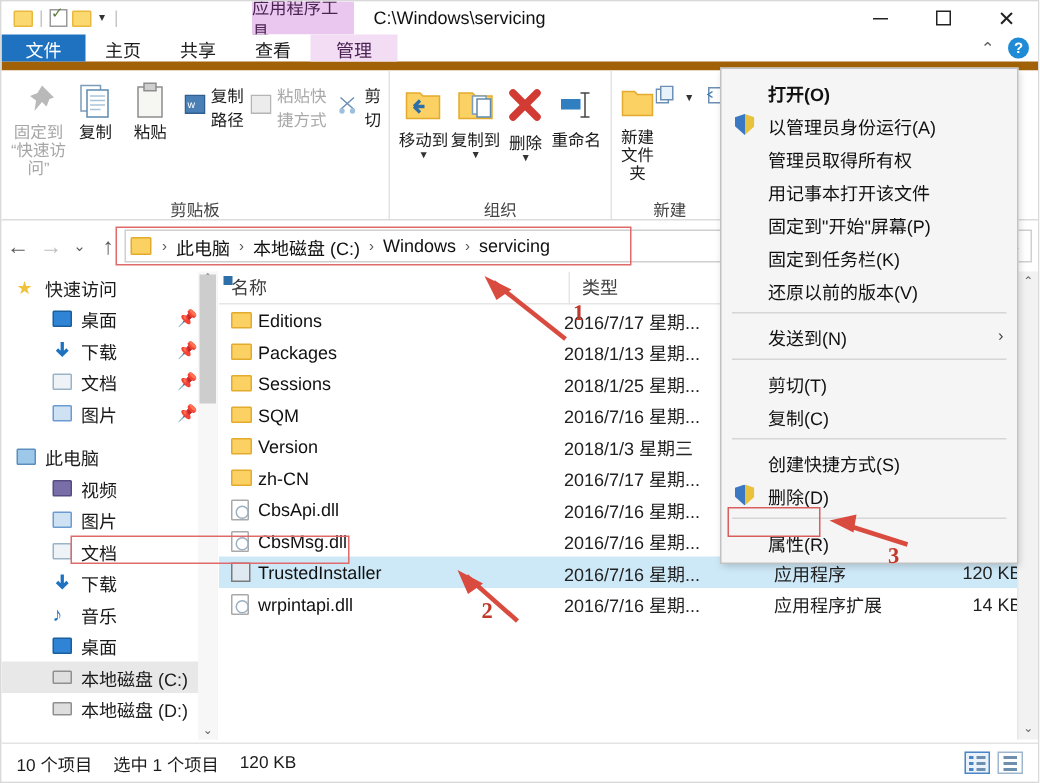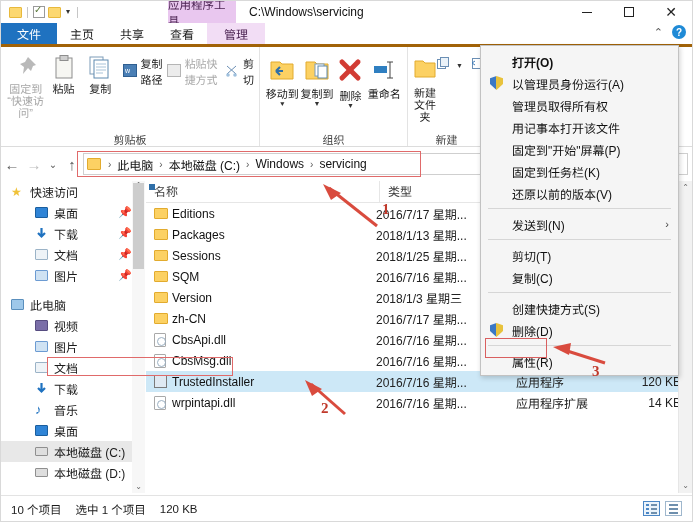--- a/index.html
+++ b/index.html
@@ -57,21 +57,21 @@
     font-size: 12px; color: #222; background: transparent;
   }
   .wbtn.close { font-size: 14px; }
   .glyph-min { display:block; width: 10px; height: 1px; background:#222; }
   .glyph-max { display:block; width: 10px; height: 10px; border:1px solid #222; }
 
   
   .tabstrip {
     position: absolute; left: 0; top: 22px; width: 691px; height: 24px;
     background: #ffffff; display: flex; align-items: stretch;
-    border-bottom: 3px solid #a16207;
+    border-bottom: 6px solid #a16207;
   }
   .tab {
     display: flex; align-items: center; justify-content: center;
     padding: 0 13px; font-size: 12px; color: #1b1b1b; cursor: default;
   }
   .tab.file { background: #1f72c0; color: #fff; font-weight: normal; padding: 0 16px; }
   .tab.ctx { background: #f2ddf5; color: #4b2352; padding: 0 17px; }
   .tab-help {
     position: absolute; right: 6px; top: 2px; display: flex; align-items: center; gap: 9px;
   }
@@ -321,44 +321,44 @@
       <div class="gitems">
         <div class="bigbtn disabled" style="width:58px;">
           <span class="ico ico-pin-big">
             <svg width="26" height="26" viewBox="0 0 26 26">
                 <g fill="#b9b9b9">
               <path d="M15 3l8 8-3 1-2 5-3-3-5 6 1-7-4-3 5-2z"></path>
                 </g>
               </svg>
           </span>
           <span class="lbl">固定到“快速访问”</span>
-        </div>
-        <div class="bigbtn">
-          <span class="ico ico-paste">
-            <svg width="26" height="26" viewBox="0 0 26 26">
-              <rect x="5" y="4" width="16" height="20" fill="#f6f6f2" stroke="#8d8d8d"></rect>
-              <rect x="9" y="1.5" width="8" height="5" fill="#cfcfcf" stroke="#8d8d8d"></rect>
-            </svg>
-          </span>
-          <span class="lbl">粘贴</span>
         </div>
         <div class="bigbtn">
           <span class="ico ico-copy">
             <svg width="26" height="26" viewBox="0 0 26 26">
               <rect x="3" y="3" width="13" height="17" fill="#fff" stroke="#7c9cb8"></rect>
               <rect x="7" y="6" width="14" height="18" fill="#fff" stroke="#5e8aaf"></rect>
               <g stroke="#a9c3d8">
                   <line x1="9" y1="10" x2="19" y2="10"></line>
                   <line x1="9" y1="13" x2="19" y2="13"></line>
                   <line x1="9" y1="16" x2="19" y2="16"></line>
                   <line x1="9" y1="19" x2="16" y2="19"></line>
                 </g>
             </svg>
           </span>
           <span class="lbl">复制</span>
+        </div>
+        <div class="bigbtn">
+          <span class="ico ico-paste">
+            <svg width="26" height="26" viewBox="0 0 26 26">
+              <rect x="5" y="4" width="16" height="20" fill="#f6f6f2" stroke="#8d8d8d"></rect>
+              <rect x="9" y="1.5" width="8" height="5" fill="#cfcfcf" stroke="#8d8d8d"></rect>
+            </svg>
+          </span>
+          <span class="lbl">粘贴</span>
         </div>
         <div class="smallcol" style="padding-left:4px;">
           <div class="smallbtn">
             <span>
               <svg width="14" height="13" viewBox="0 0 14 13">
                   <rect x="0.5" y="0.5" width="13" height="12" fill="#4a7fb5" stroke="#2f5f91"></rect>
                   <text x="2" y="9" font-size="7" fill="#fff" font-family="Liberation Sans">w</text>
                 </svg>
             </span>
             <span>复制路径</span>
@@ -436,21 +436,21 @@
             </svg>
           </span>
           <span class="lbl">重命名</span>
         </div>
       </div>
       <div class="gtitle">组织</div>
     </div>
 
     <div class="rgroup" style="width:78px;">
       <div class="gitems" style="padding-top:4px;">
-        <div class="bigbtn" style="width:40px;font-family:Liberation Serif, serif;">
+        <div class="bigbtn" style="width:40px;">
           <span class="ico">
             <svg width="24" height="22" viewBox="0 0 24 22">
                 <path d="M2 3h8l2 2h10v14H2z" fill="#fcd163" stroke="#e2ab2e"></path>
               </svg>
           </span>
           <span class="lbl">新建文件夹</span>
         </div>
         <div class="smallcol" style="gap:6px;padding-top:3px;">
           <div class="smallbtn">
             <span>

